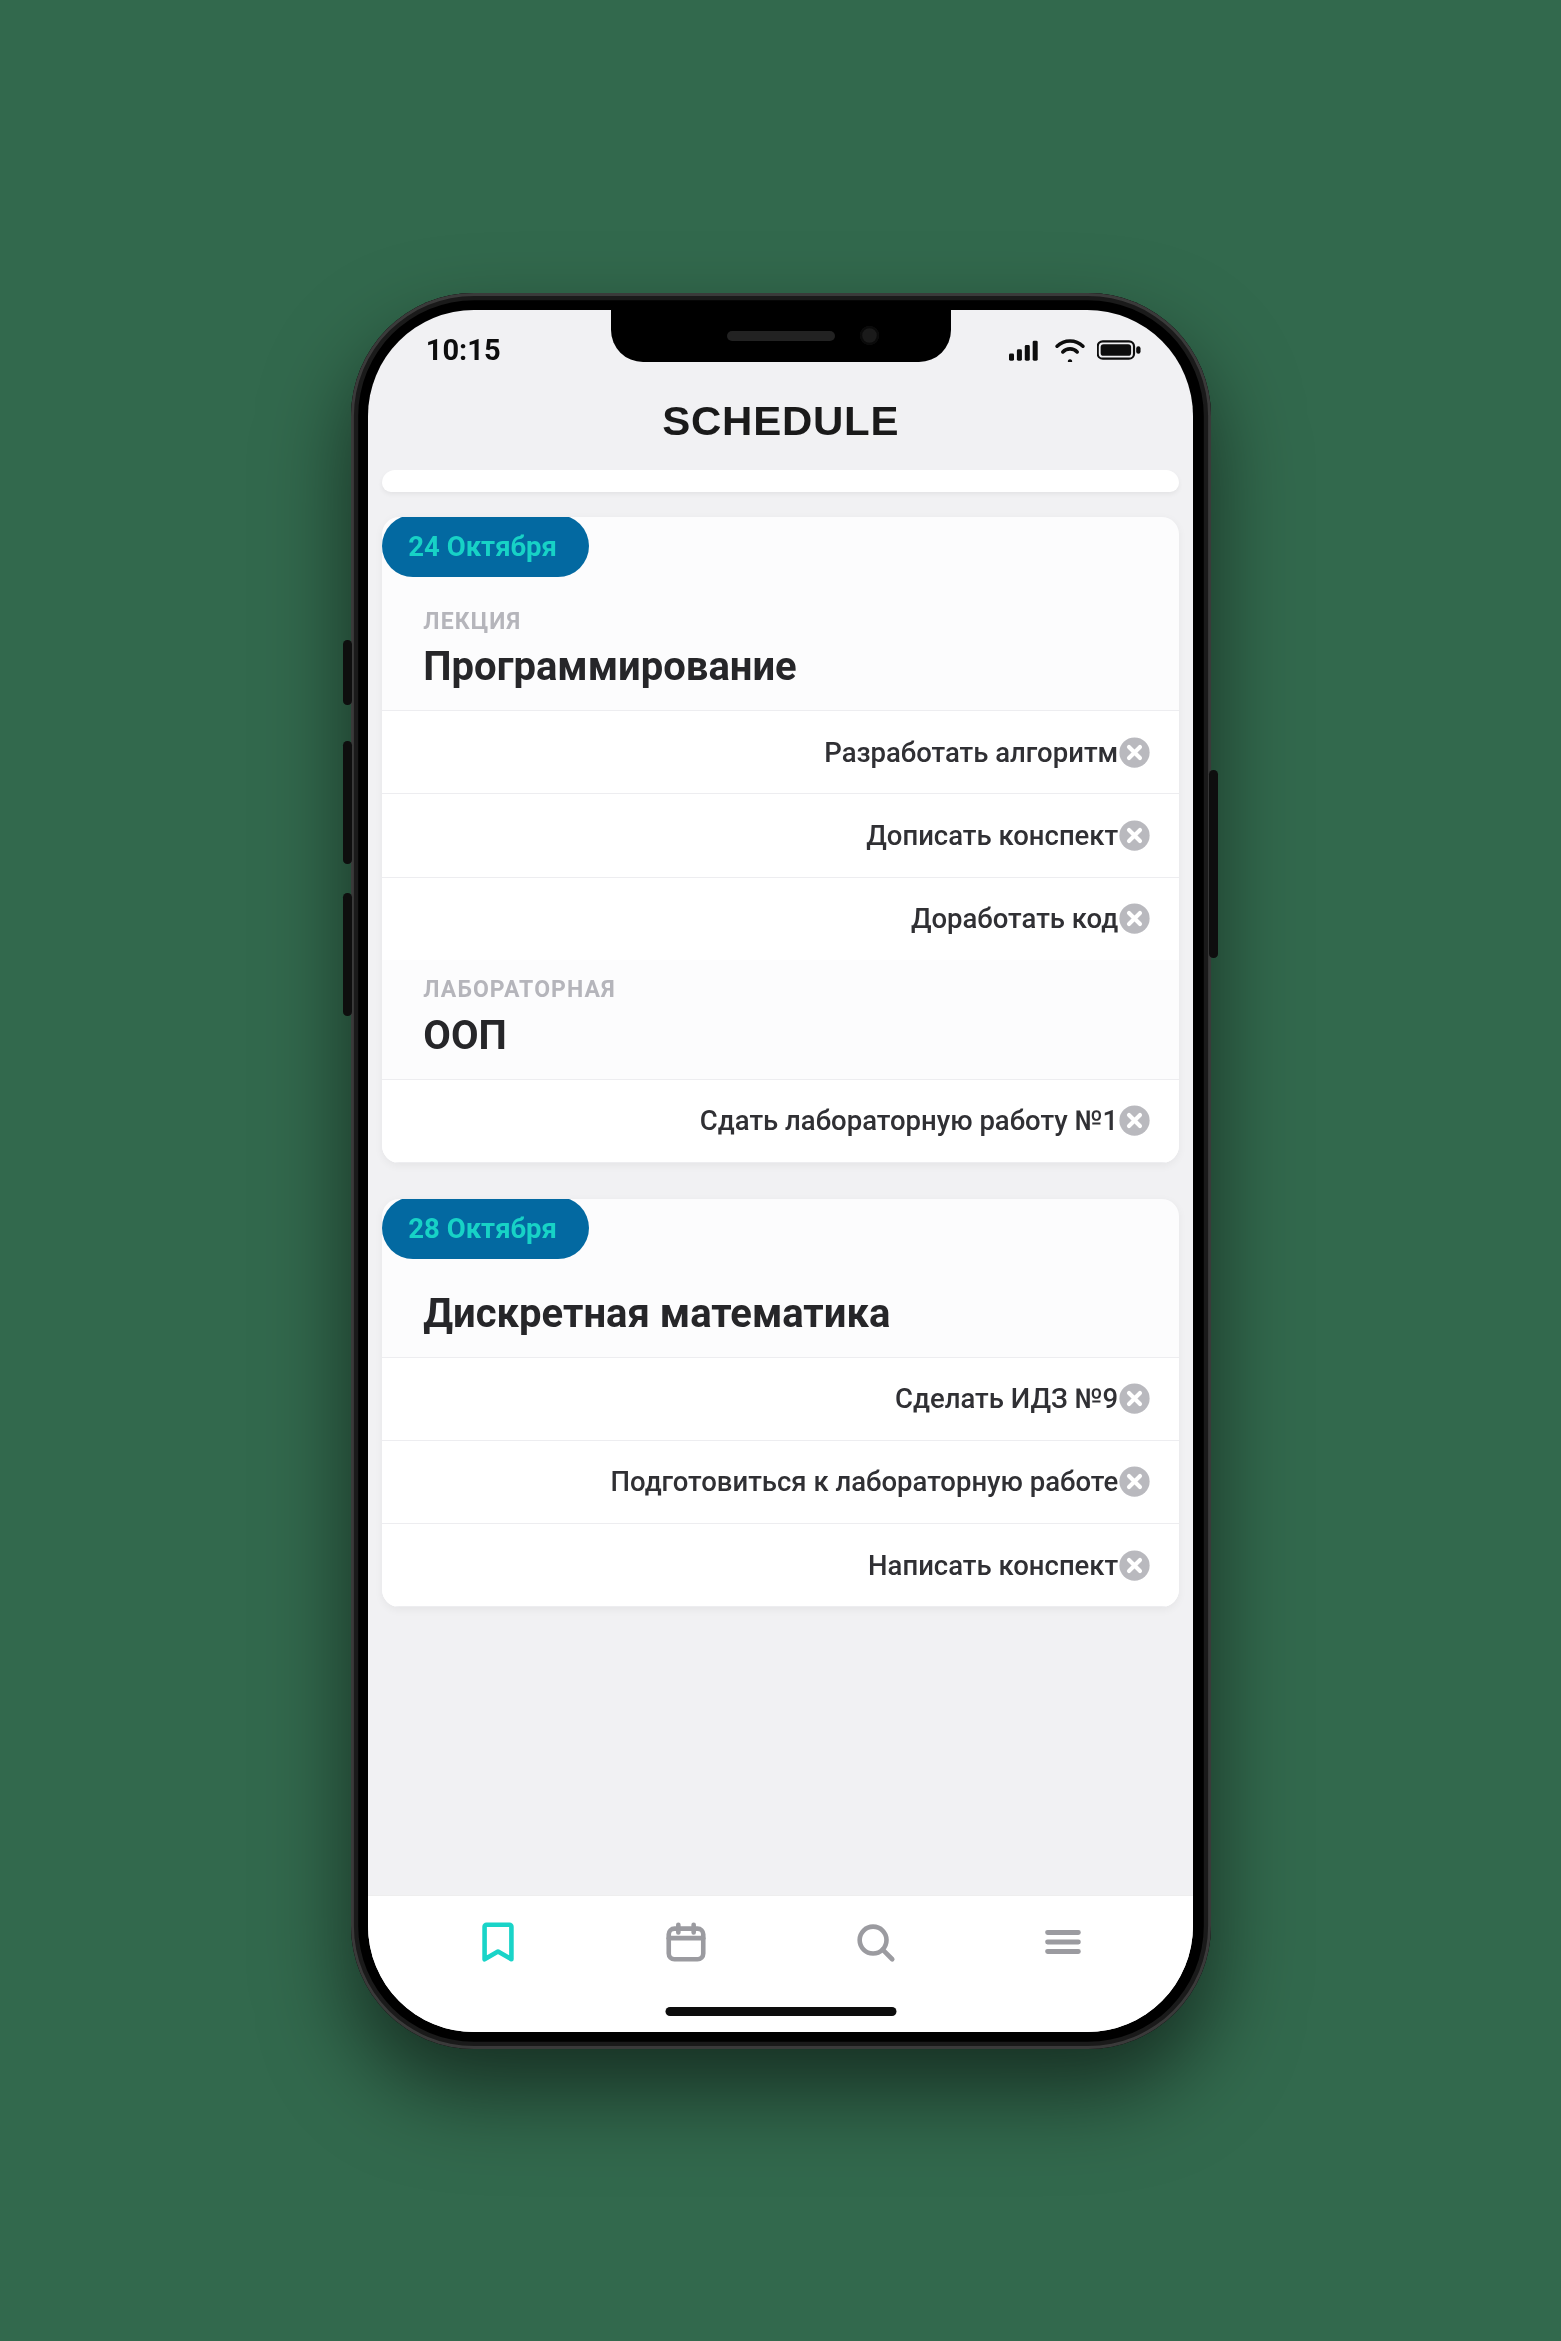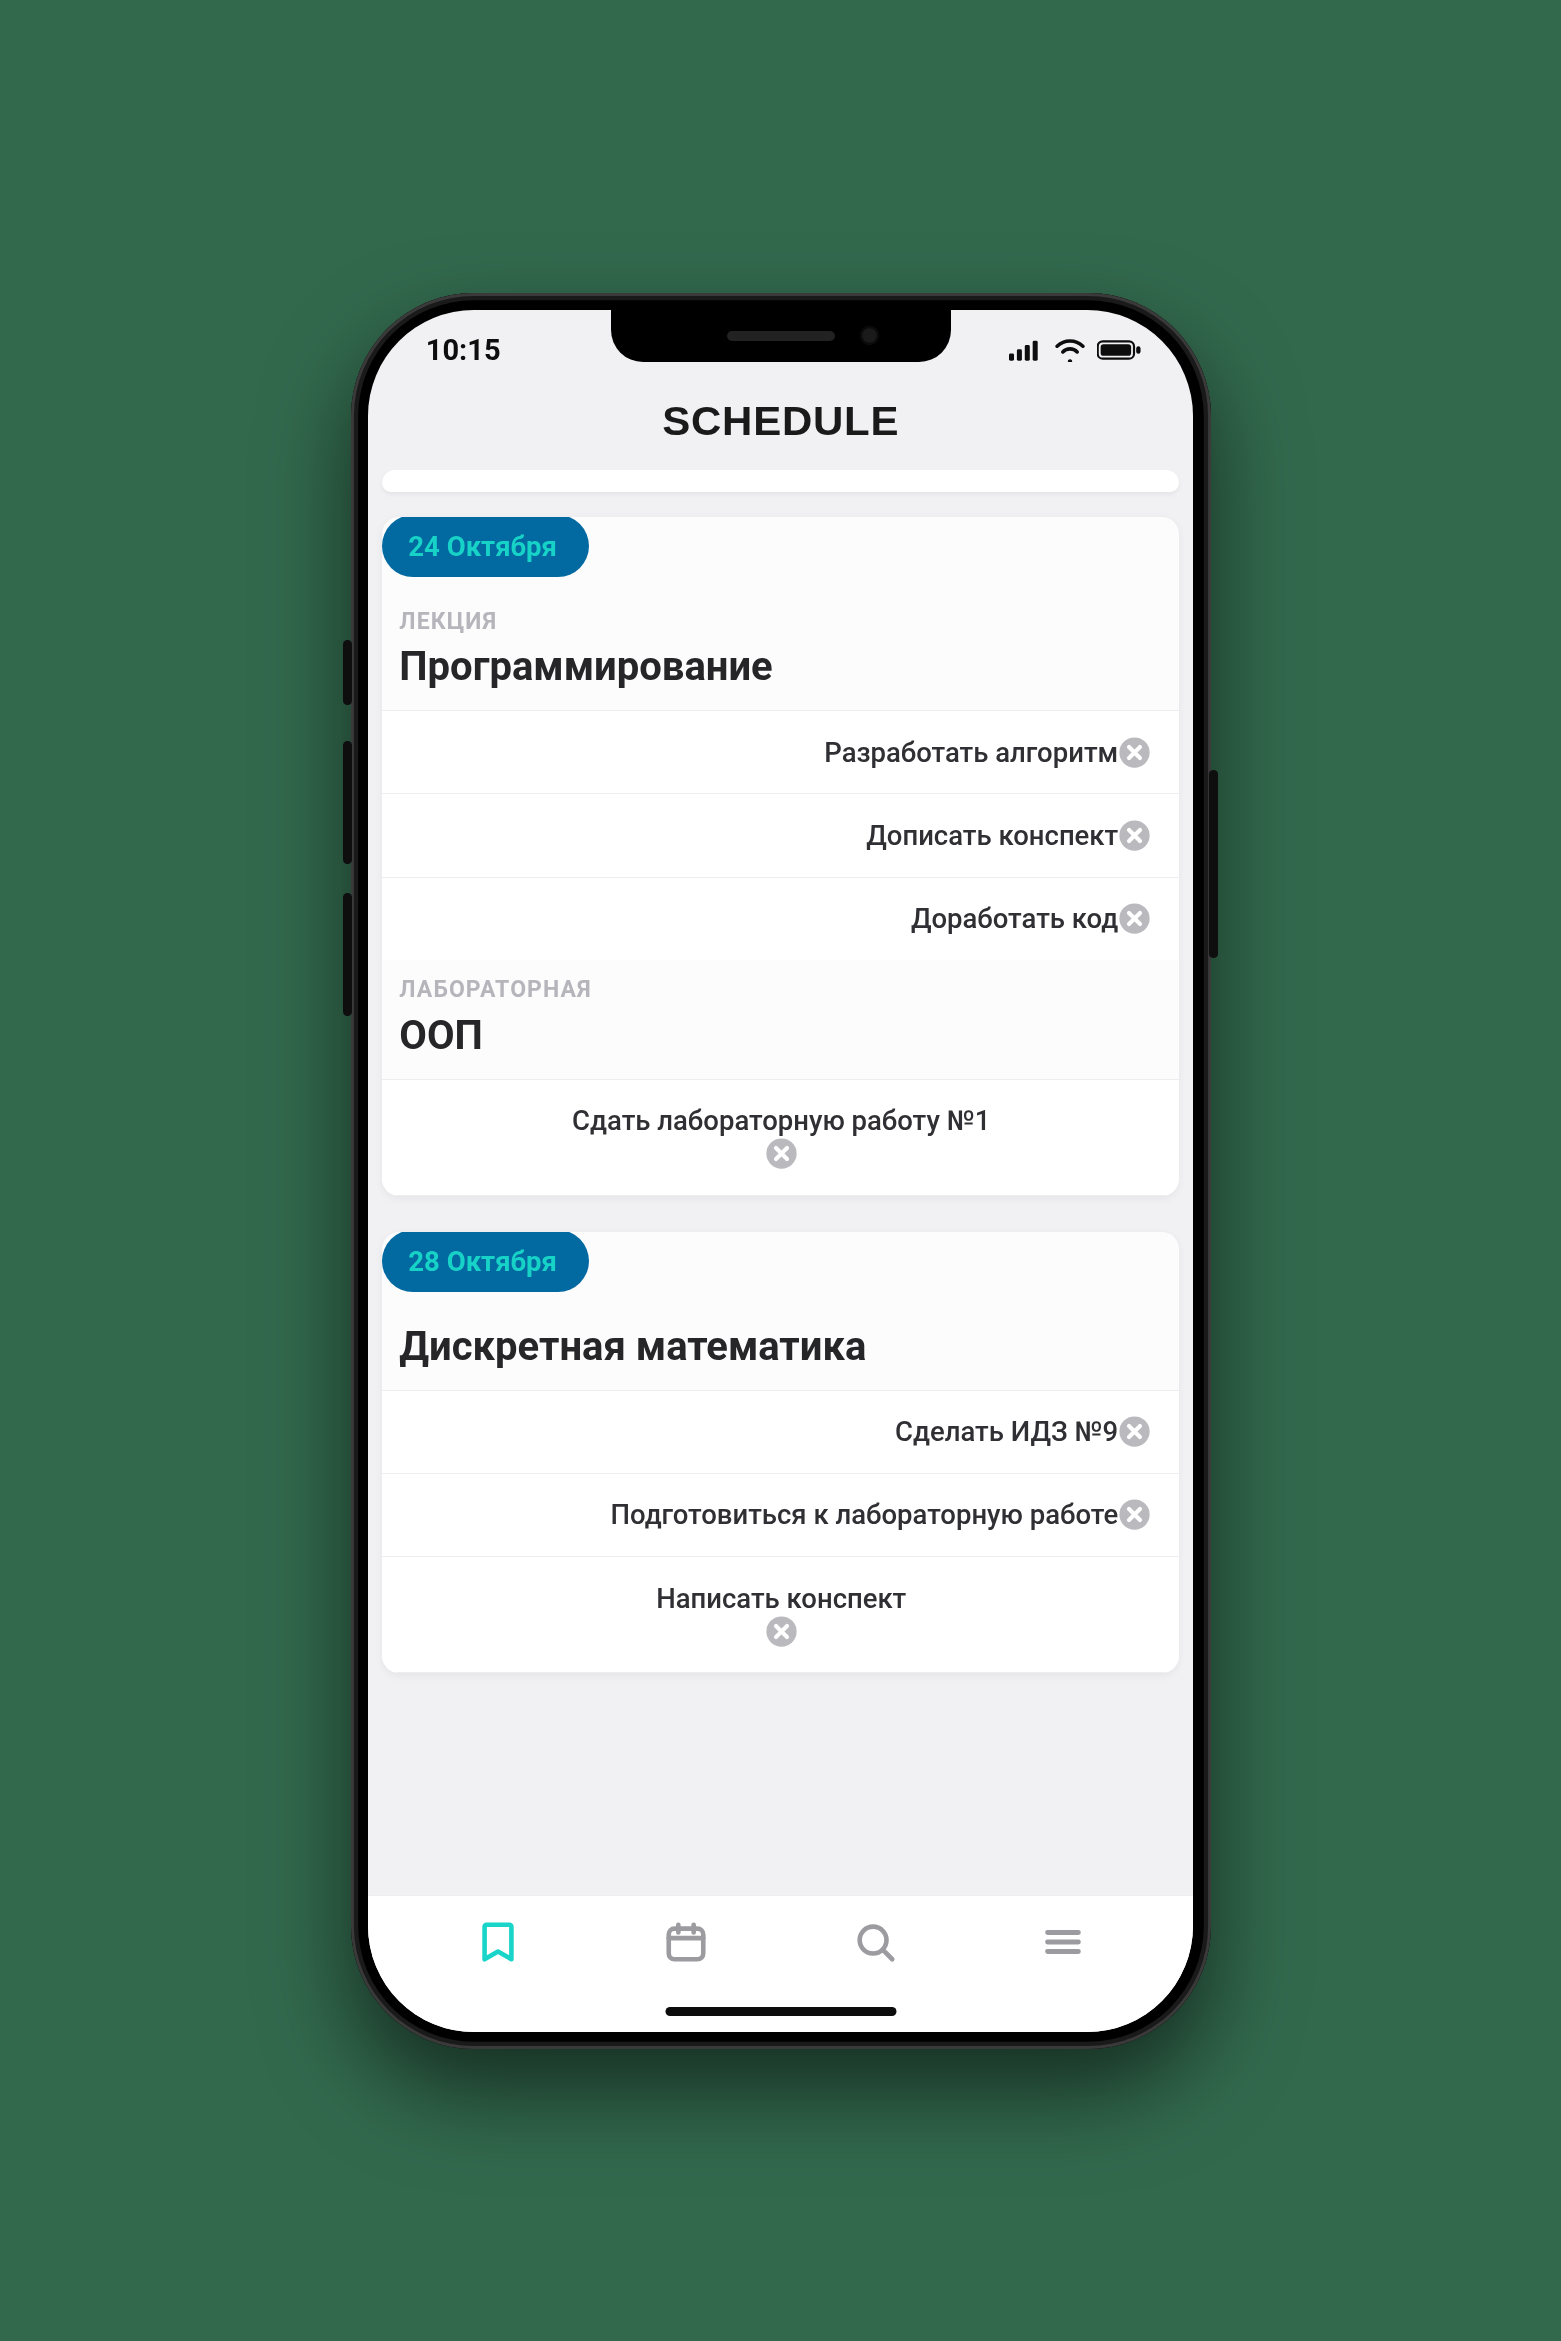--- a/index.html
+++ b/index.html
@@ -134,21 +134,21 @@
     font-size: 27.5px;
     font-weight: 700;
     padding: 14.5px 32px 14.5px 26px;
     border-radius: 32px;
     margin: 0 0 13px 0;
     position: relative;
     top: -1.4px;
   }
 
   .section-header {
-    padding: 16px 29px 20px 17px;
+    padding: 16px 29px 20px 41px;
   }
   .section-type {
     color: #b5b5bb;
     font-size: 23px;
     font-weight: 700;
     letter-spacing: 1.1px;
     margin-bottom: 8.7px;
   }
   .section-title {
     color: #262629;
@@ -157,21 +157,21 @@
   }
 
   .task-row {
     background: #fff;
     border-top: 1.4px solid #ededf0;
     display: flex;
     align-items: center;
     justify-content: flex-end;
     padding: 24.6px 27.5px 24.6px 29px;
   }
-  .task-row:last-child { border-bottom: 1.4px solid #ededf0; flex-direction: column; }
+  .task-row:last-child { border-bottom: 1.4px solid #ededf0; }
   .task-label {
     color: #303034;
     font-size: 27.5px;
     font-weight: 500;
   }
   .task-delete {
     width: 33px; height: 33px;
     color: #b9b9be;
     flex-shrink: 0;
     cursor: pointer;

